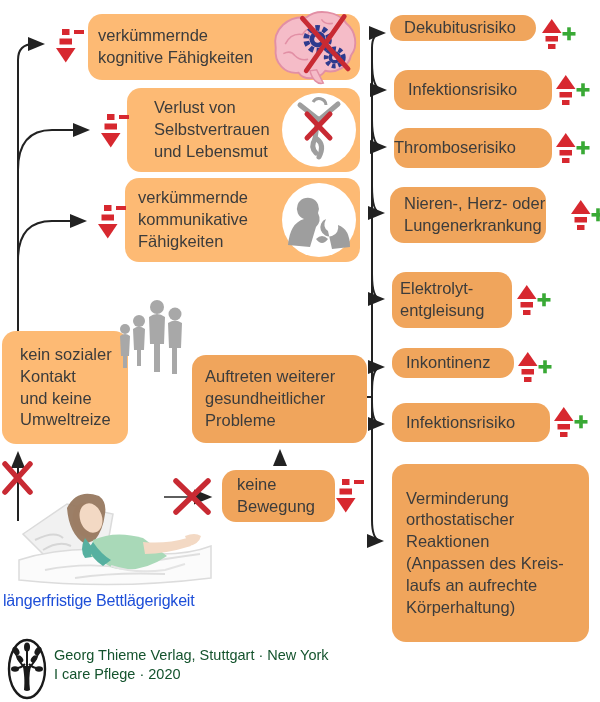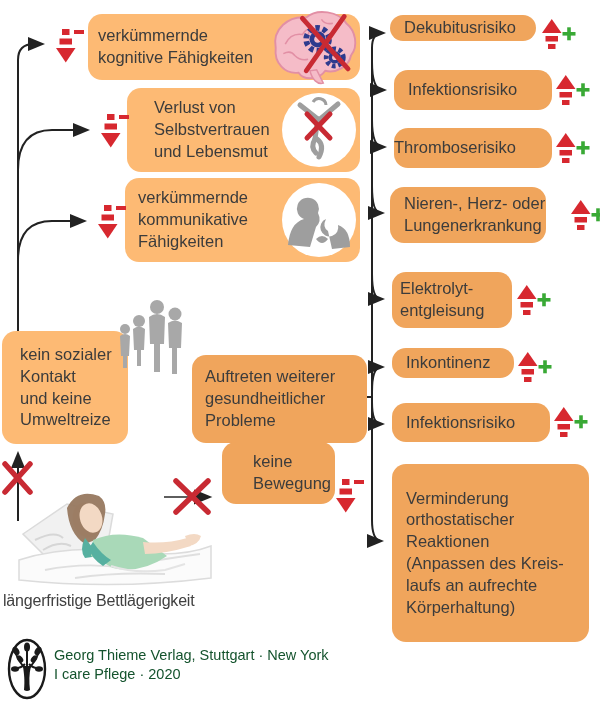--- a/index.html
+++ b/index.html
@@ -12,21 +12,21 @@
     font-size:16.5px;line-height:1.32;white-space:pre-line;z-index:2;
     box-sizing:border-box;
   }
   .yellow{background:#fdba74;}
   .orange{background:#F0A55C;}
   .icon-abs{position:absolute;z-index:3;}
   svg{display:block;}
   #connectors{position:absolute;left:0;top:0;z-index:1;}
   .caption{
     position:absolute;left:3px;top:592px;font-size:16px;letter-spacing:-0.2px;
-    color:#404040;z-index:2;
+    color:#1d4ed8;z-index:2;
   }
   .footer{position:absolute;left:0;top:636px;width:600px;z-index:2;}
   .footer-text{position:absolute;left:54px;top:10px;font-size:14.5px;line-height:1.28;color:#14532d;}
 </style>
 </head>
 <body>
 
 <div id="canvas">
 
   <svg id="connectors" width="600" height="702" viewBox="0 0 600 702">
@@ -188,21 +188,21 @@
       </g>
     </svg>
   </div>
 
   <div class="box orange" style="left:192px;top:355px;width:175px;height:88px;padding-left:13px;">
     <span>Auftreten weiterer
 gesundheitlicher
 Probleme</span>
   </div>
 
-  <div class="box orange" style="left:222px;top:442px;width:113px;height:62px;padding-left:31px;">
+  <div class="box orange" style="left:222px;top:470px;width:113px;height:52px;padding-left:15px;">
     <span>keine
 Bewegung</span>
   </div>
 
   <div class="icon-abs" style="left:336px;top:479px;">
     <svg width="30" height="34" viewBox="0 0 30 34">
       <rect x="6" y="0" width="7.5" height="6" fill="#D7282F"></rect>
       <rect x="18" y="1" width="10" height="4" fill="#D7282F"></rect>
       <rect x="3.5" y="9.5" width="12.5" height="6" fill="#D7282F"></rect>
       <polygon points="0,19 19.5,19 9.75,33.5" fill="#D7282F"></polygon>

